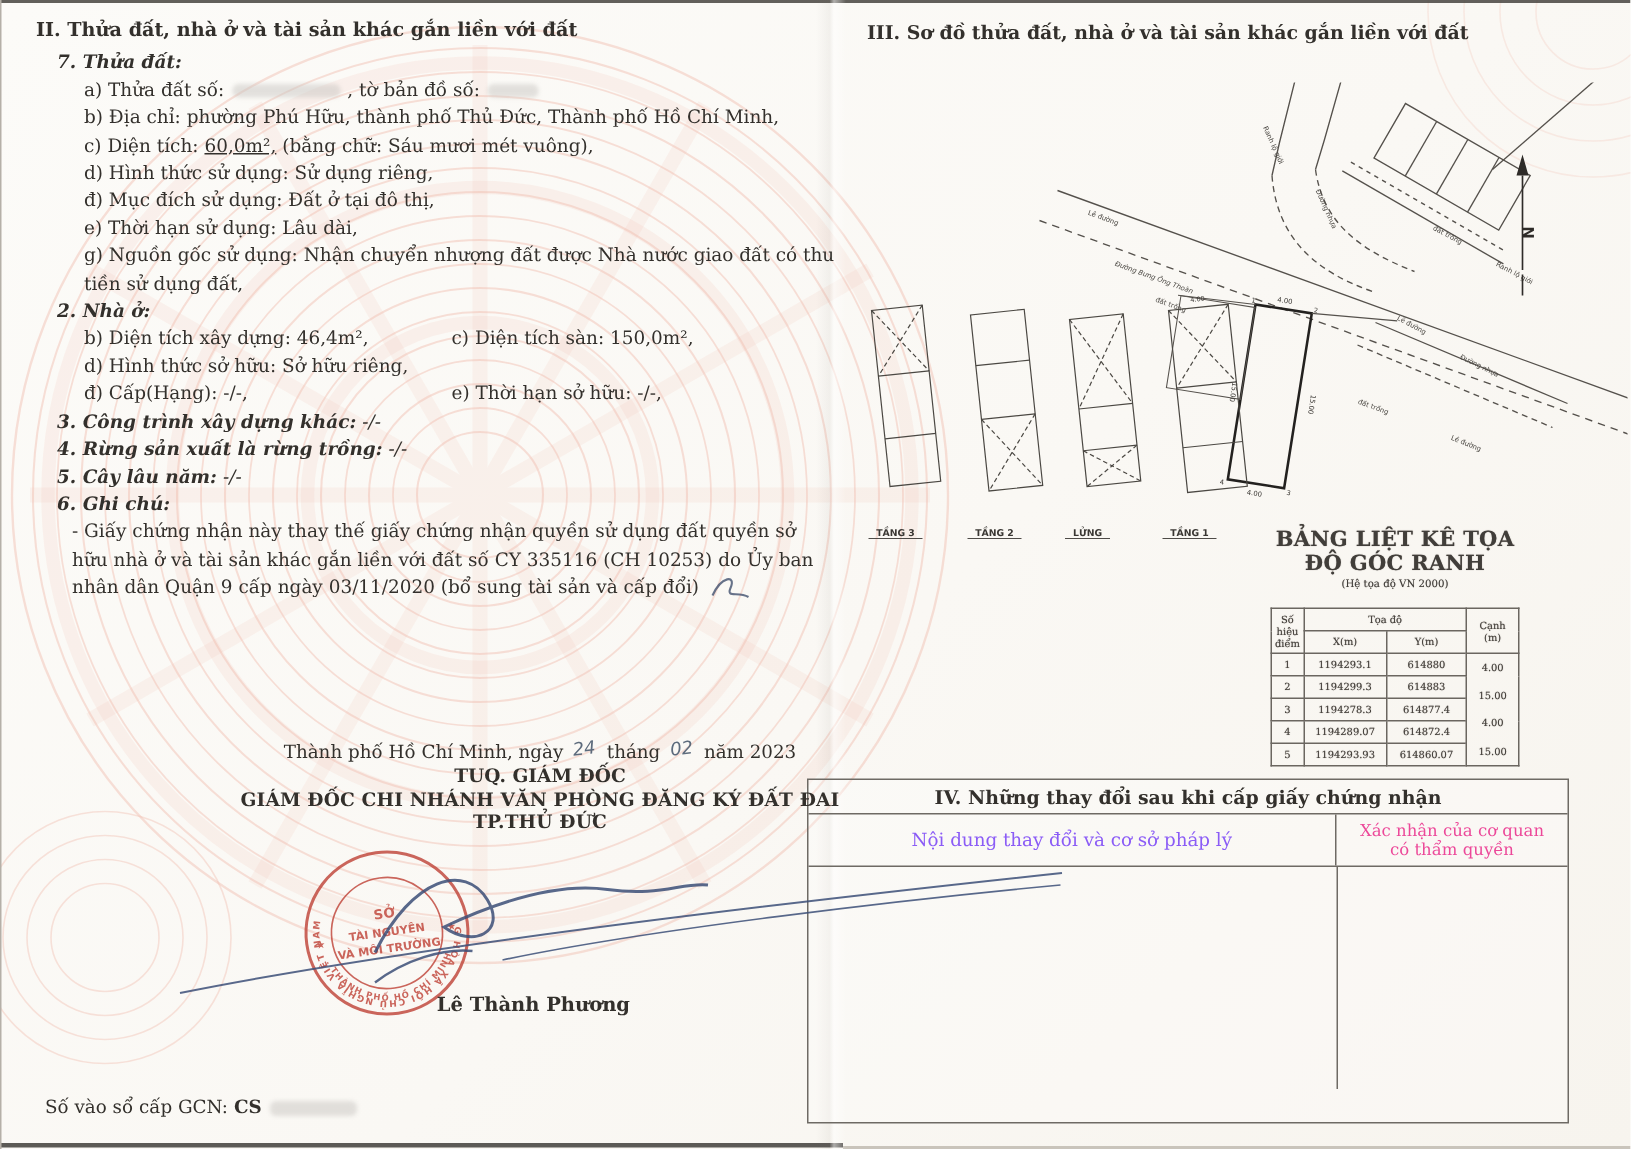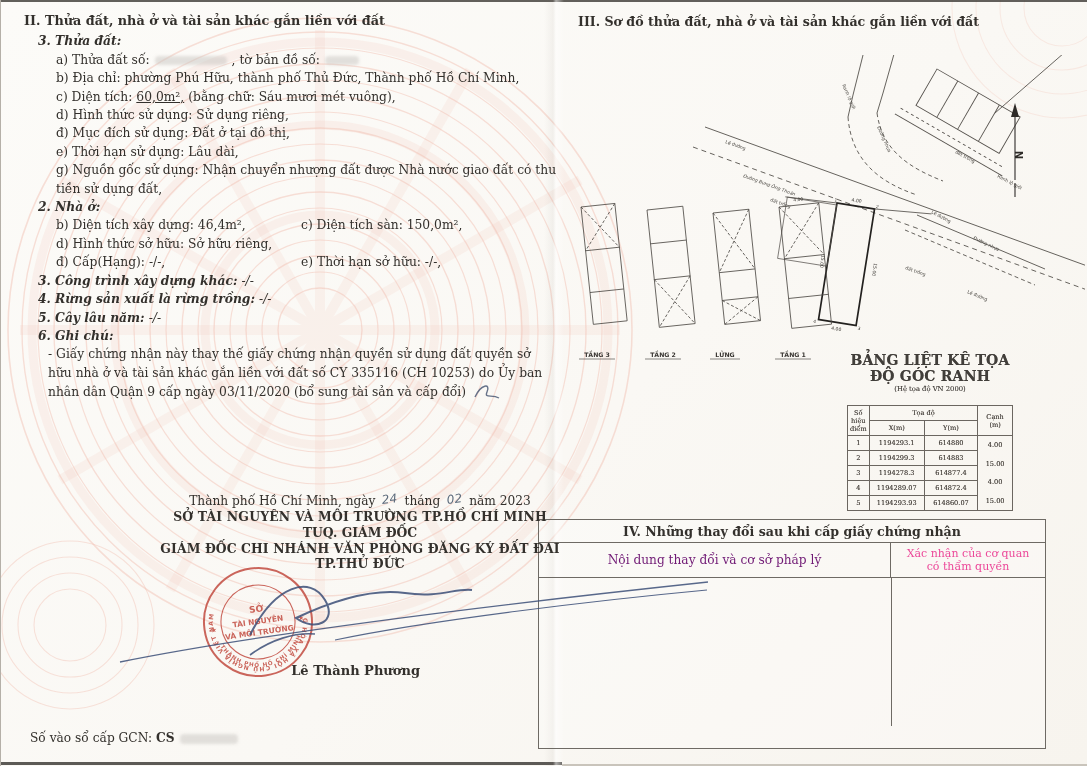--- a/index.html
+++ b/index.html
@@ -49,21 +49,21 @@
   .coords{position:absolute;left:836px;top:352px;width:188px;z-index:2;color:#413e3a;}
   .coords .ct{font-weight:bold;font-size:14px;text-align:center;letter-spacing:.2px;text-shadow:0 0 .6px rgba(60,50,45,.65);}
   .coords .cs{font-size:6.8px;text-align:center;margin:1px 0 3px 0;text-shadow:0 0 .5px rgba(60,50,45,.5);}
   table.ctab{border-collapse:collapse;width:166px;margin:12px auto;font-size:6.6px;color:#44403b;text-shadow:0 0 .6px rgba(70,60,55,.6);}
   table.ctab th,table.ctab td{border:1px solid #6b6660;padding:0 2px;text-align:center;height:14px;font-weight:normal;}
   .edgecell{height:100%;display:flex;flex-direction:column;justify-content:space-around;align-items:center;}
   
   .sec4{position:absolute;left:538px;top:519px;width:506px;height:228px;border:1.4px solid #6e6a64;z-index:2;background:rgba(255,255,255,.25);}
   .sec4 .trow{border-bottom:1px solid #6e6a64;text-align:center;font-weight:bold;font-size:12.6px;padding:4px 0 3px 0;}
   .sec4 .hrow{display:flex;border-bottom:1px solid #6e6a64;}
-  .sec4 .h1{width:352px;border-right:1px solid #6e6a64;display:flex;align-items:center;justify-content:center;font-size:12.2px;padding:6px 10px;box-sizing:border-box;color:#701a75;}
+  .sec4 .h1{width:352px;border-right:1px solid #6e6a64;display:flex;align-items:center;justify-content:center;font-size:12.2px;padding:6px 10px;box-sizing:border-box;color:#8b5cf6;}
   .sec4 .h2{flex:1;display:flex;align-items:center;justify-content:center;text-align:center;font-size:11px;padding:4px 8px;box-sizing:border-box;color:#ec4899;}
   .sec4 .brow{display:flex;height:148px;}
   .sec4 .b1{width:352px;border-right:1px solid #6e6a64;}
   .sec4 .b2{flex:1;}
   svg text{font-family:"DejaVu Sans","Liberation Sans",sans-serif;}
 </style>
 </head>
 <body>
 
 <svg class="layer" width="1087" height="766" viewBox="0 0 1087 766" aria-hidden="true">
@@ -124,21 +124,21 @@
 
 <div class="edge-top"></div>
 <div class="edge-bottom"></div>
 <div class="edge-bottom-r"></div>
 <div class="edge-left"></div>
 <div class="fold"></div>
 
 <div class="leftcol">
   <div class="h2title">II. Thửa đất, nhà ở và tài sản khác gắn liền với đất</div>
 
-  <div class="grp">3. Thửa đất:</div>
+  <div class="grp">7. Thửa đất:</div>
   <div class="ln">
     <span>a) Thửa đất số:</span><span class="redact" style="width:72px;"></span><span>, tờ bản đồ số:</span><span class="redact" style="width:34px;"></span>
   </div>
   <div class="ln">b) Địa chỉ: phường Phú Hữu, thành phố Thủ Đức, Thành phố Hồ Chí Minh,</div>
   <div class="ln">
     <span>c) Diện tích:</span><span class="uline">60,0m²,</span><span>(bằng chữ: Sáu mươi mét vuông),</span>
   </div>
   <div class="ln">d) Hình thức sử dụng: Sử dụng riêng,</div>
   <div class="ln">đ) Mục đích sử dụng: Đất ở tại đô thị,</div>
   <div class="ln">e) Thời hạn sử dụng: Lâu dài,</div>
@@ -173,21 +173,20 @@
 </div>
 
 <div class="signblock">
   <div class="date">
     <span>Thành phố Hồ Chí Minh, ngày</span>
     <span class="hand">24</span>
     <span>tháng</span>
     <span class="hand">02</span>
     <span>năm 2023</span>
   </div>
-  <div class="org">SỞ TÀI NGUYÊN VÀ MÔI TRƯỜNG TP.HỒ CHÍ MINH</div>
   <div class="tuq">TUQ. GIÁM ĐỐC</div>
   <div class="role">GIÁM ĐỐC CHI NHÁNH VĂN PHÒNG ĐĂNG KÝ ĐẤT ĐAI TP.THỦ ĐỨC</div>
 </div>
 
 <svg class="stampwrap" width="640" height="150" viewBox="0 0 640 150">
   <g transform="rotate(-8 158 62)" opacity="0.82">
     <circle cx="158" cy="62" r="54" fill="none" stroke="#c0453a" stroke-width="2"></circle>
     <circle cx="158" cy="62" r="37" fill="none" stroke="#c0453a" stroke-width="1.1"></circle>
     <defs>
       <path id="ringTop" d="M 158,107 A 45,45 0 1 1 158.01,107" transform="rotate(-90 158 62)"></path>

